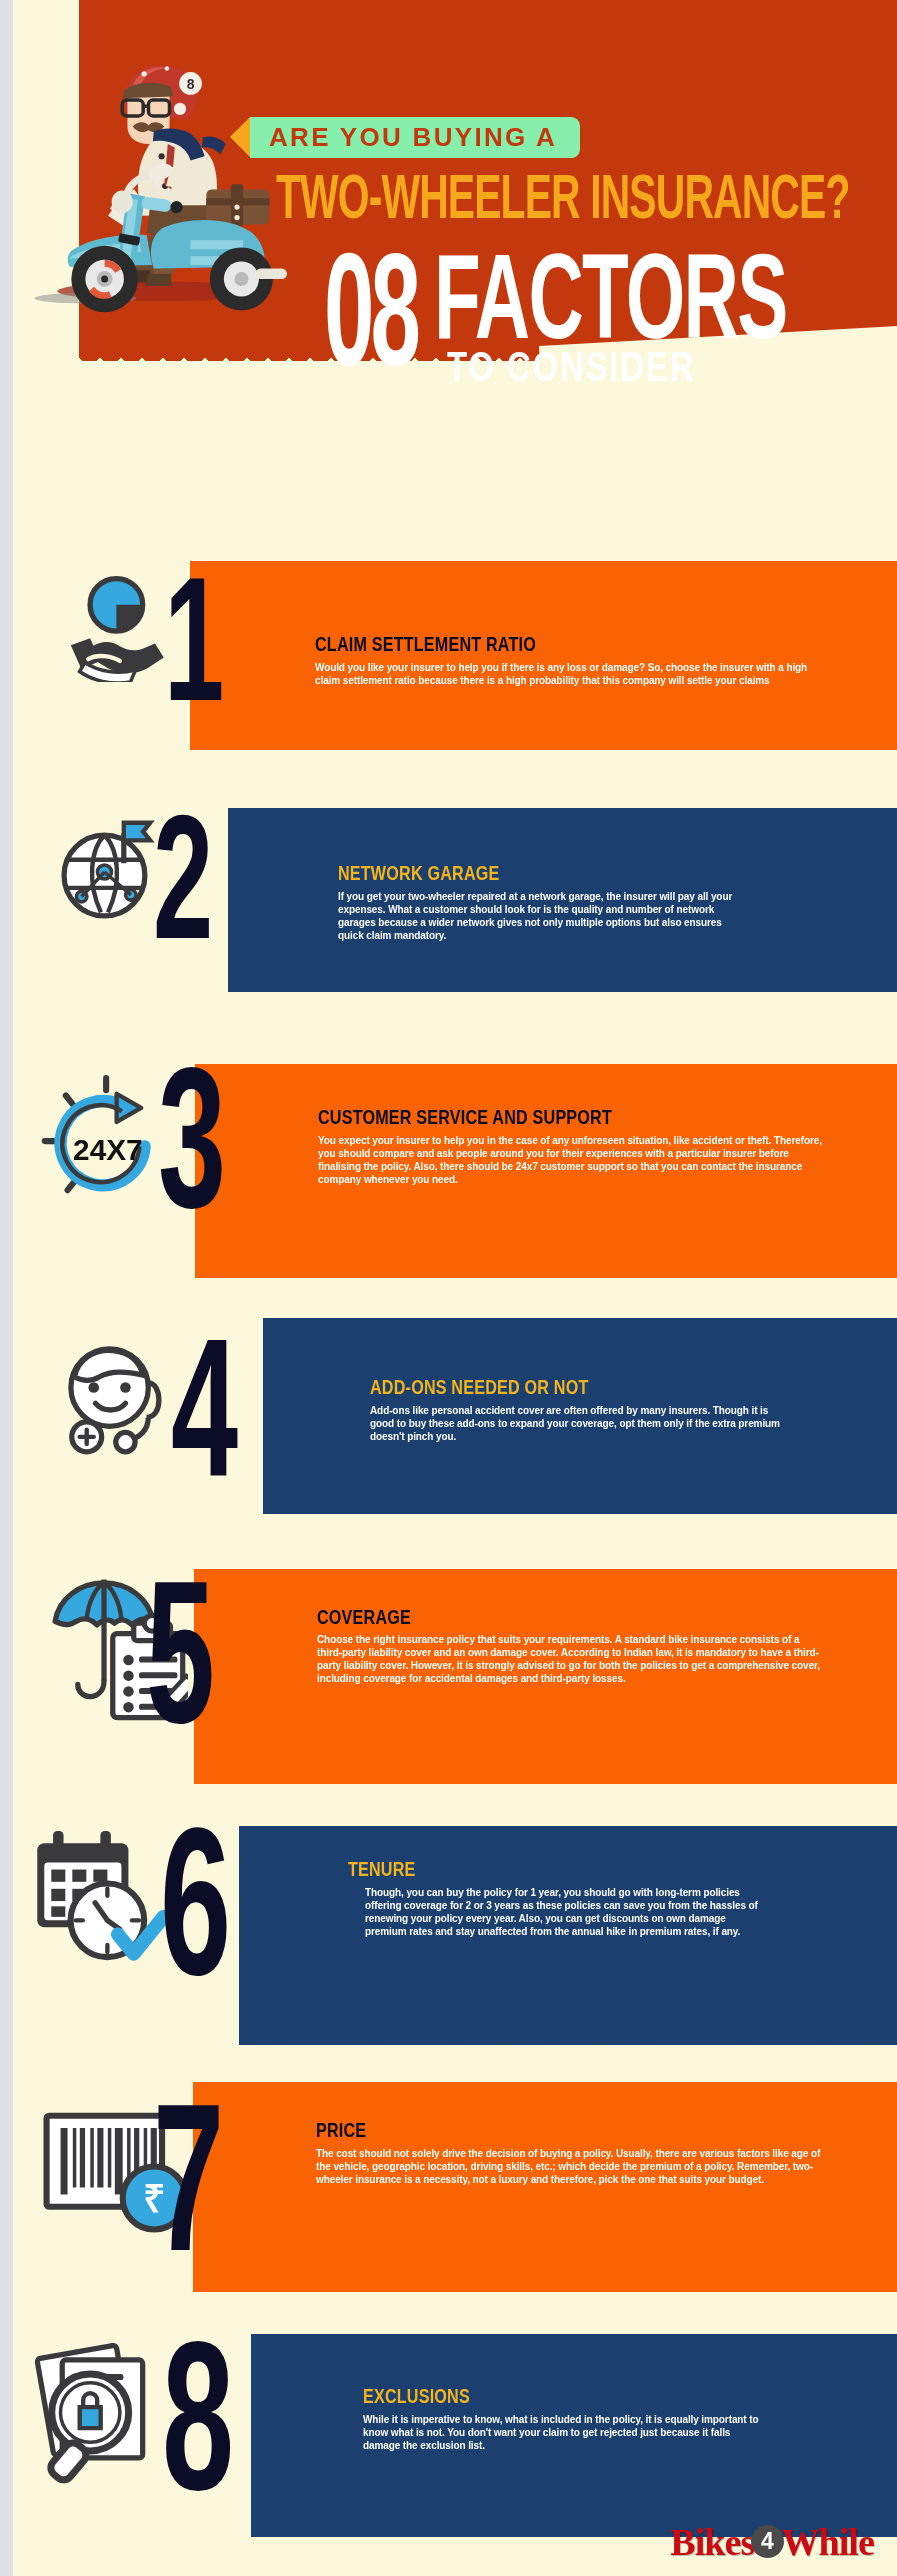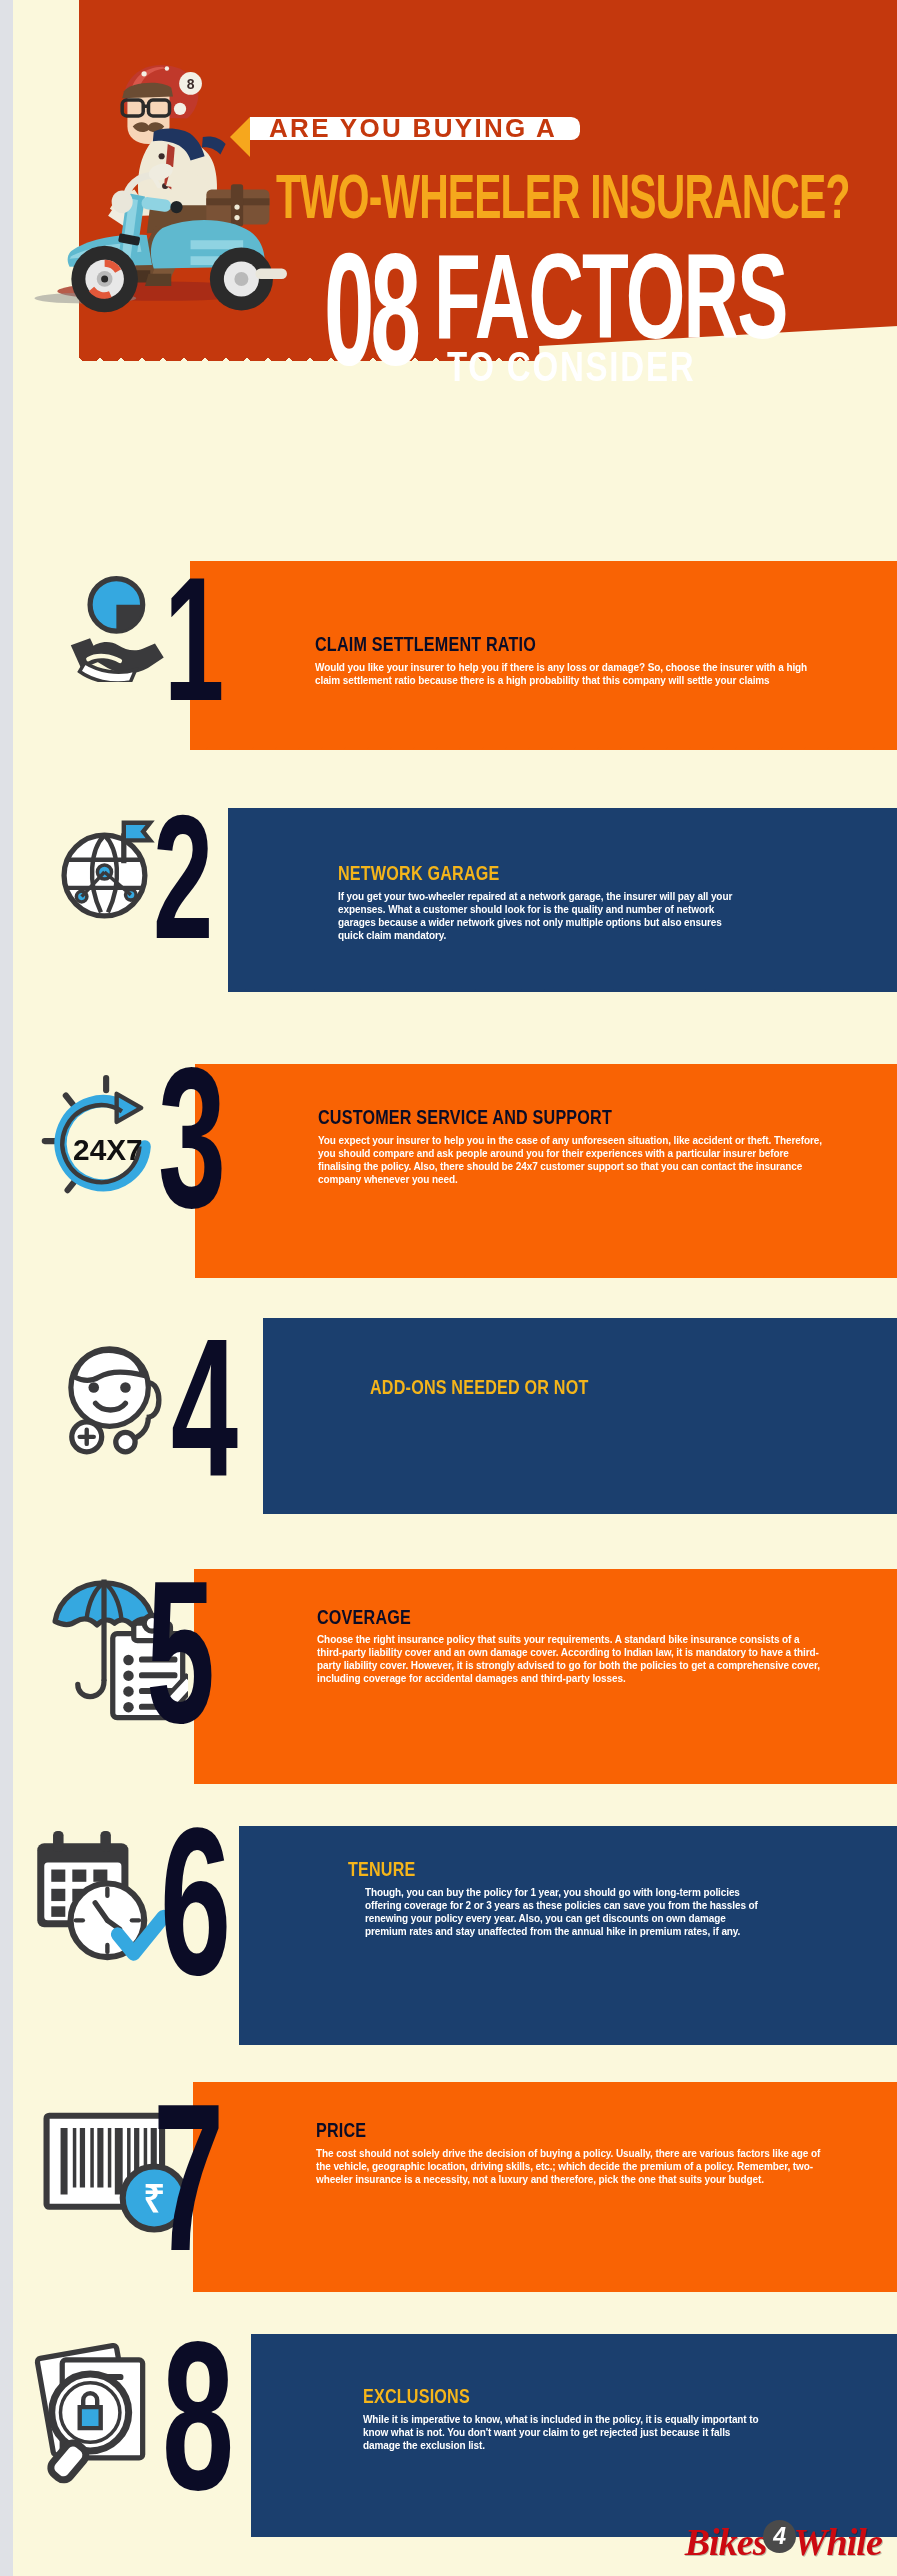--- a/index.html
+++ b/index.html
@@ -52,22 +52,22 @@
     position:absolute; left:526px; top:346px;
     width:368px; height:40px;
     background:#fbf8dc;
     transform:rotate(-3.2deg);
     transform-origin:left top;
   }
 
   .hdr-ribbon {
     position:absolute;
     left:237px; top:117px;
-    height:23px;
-    background:#ffffff;
+    height:41px;
+    background:#86efac;
     border-radius:0 8.8px 8.8px 0;
     display:flex; align-items:center;
     padding:0 23px 0 19px;
   }
   .hdr-ribbon::before{
     content:"";
     position:absolute;
     left:-20px; top:0;
     border-top:20.6px solid transparent;
     border-bottom:20.6px solid transparent;
@@ -215,24 +215,23 @@
 
   
   .icon-box{
     position:absolute;
     z-index:4;
   }
 
   
   #logo{
     position:absolute;
-    right:16px; bottom:12.3px;
-    display:flex; align-items:flex-start;
+    right:24px; bottom:12.3px;
+    display:flex; align-items:center;
     z-index:20;
-    font-style:italic;
   }
   #logo .l1, #logo .l2{
     color:#cc0a11;
     font-size:38px;
     font-weight:bold;
     letter-spacing:-0.9px;
     font-family:"Liberation Serif", serif;
     text-shadow:0.9px 0.9px 0 rgba(0,0,0,.25);
   }
   #logo .circ{
@@ -424,20 +423,21 @@
       <circle cx="88" cy="124" r="11" fill="#ffffff" stroke="#3a3a3c" stroke-width="6"></circle>
       <circle cx="44" cy="118" r="17" fill="#ffffff" stroke="#3a3a3c" stroke-width="6"></circle>
       <line x1="44" y1="110" x2="44" y2="126" stroke="#3a3a3c" stroke-width="5" stroke-linecap="round"></line>
       <line x1="36" y1="118" x2="52" y2="118" stroke="#3a3a3c" stroke-width="5" stroke-linecap="round"></line>
     </svg>
     <div class="stepnum" style="left:158px;top:1310px;font-size:147px;">4</div>
     <div class="panel panel-blue" style="left:250px;top:1318px;width:648px;height:196px;">
       <div class="bar"></div>
       <div class="scallop scallop-blue"></div>
       <div class="ptitle ptitle-gold" style="left:107px;top:58px;">ADD-ONS NEEDED OR NOT</div>
+      <div class="pbody" style="left:107px;top:86px;width:421px;">Add-ons like personal accident cover are often offered by many insurers. Though it is good to buy these add-ons to expand your coverage, opt them only if the extra premium doesn't pinch you.</div>
     </div>
 
     <svg class="icon-box" style="left:35px;top:1569px;width:140px;height:153px" viewBox="0 0 160 175">
       <path d="M8 60c4-26 28-44 56-44s52 18 56 44c-10-6-18-2-24 4-6-6-14-8-20-2-6-6-14-4-20 2-6-6-14-10-24-4-8 6-16 4-24 0z" fill="#35a8e0" stroke="#3a3a3c" stroke-width="6" stroke-linejoin="round"></path>
       <path d="M44 58c2-20 10-36 20-42" fill="none" stroke="#3a3a3c" stroke-width="5"></path>
       <path d="M84 58c-2-20-10-36-20-42" fill="none" stroke="#3a3a3c" stroke-width="5"></path>
       <line x1="64" y1="12" x2="64" y2="128" stroke="#3a3a3c" stroke-width="6"></line>
       <path d="M64 128c0 12-8 18-16 18s-14-6-14-14" fill="none" stroke="#3a3a3c" stroke-width="6" stroke-linecap="round"></path>
       <rect x="74" y="74" width="80" height="96" rx="5" fill="#ffffff" stroke="#3a3a3c" stroke-width="6"></rect>
       <rect x="98" y="62" width="42" height="20" rx="4" fill="#ffffff" stroke="#3a3a3c" stroke-width="6"></rect>

